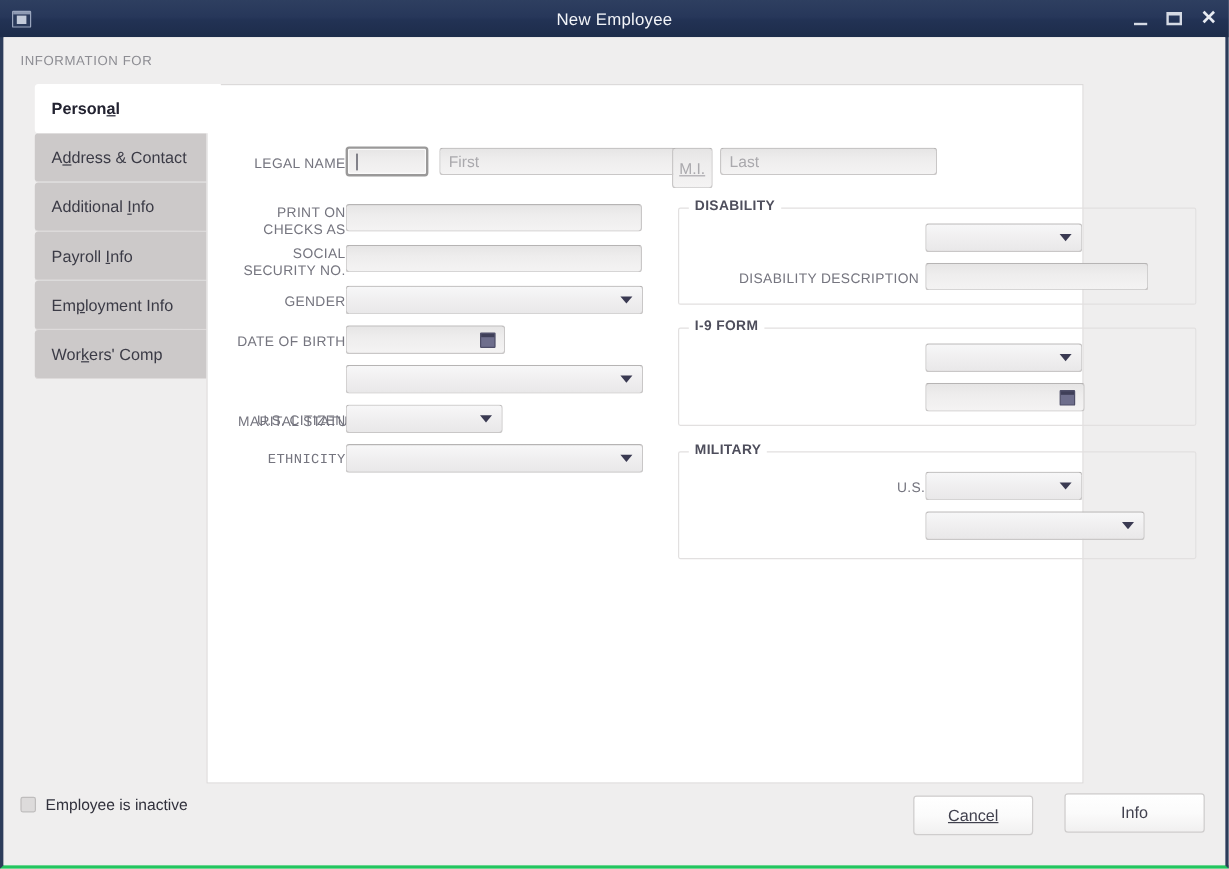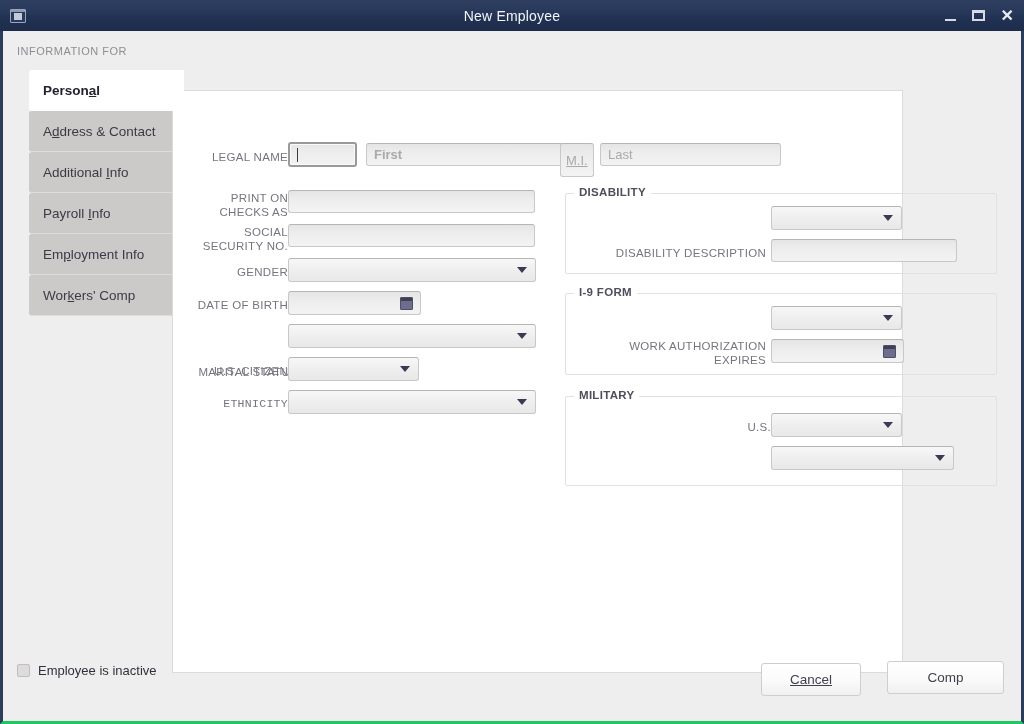--- a/index.html
+++ b/index.html
@@ -133,21 +133,20 @@
   .tab u { text-decoration: underline; }
 
   
   .content {
     position: absolute;
     left: 169px; top: 39px;
     width: 731px;
     height: 583px;
     background: #ffffff;
     border: 1px solid #dcdada;
-    margin-top: 20px;
   }
 
   
   .lbl {
     position: absolute;
     font-size: 11.5px;
     color: #75757f;
     letter-spacing: 0.3px;
     text-align: right;
     line-height: 14px;
@@ -303,21 +302,21 @@
     </div>
 
     <div class="content">
 
       <div class="lbl" style="left:25px; top:59px; width:90px;">LEGAL NAME</div>
 
       <div class="fld focus" style="left:115px; top:51px; width:69px; height:25px;">
         <span class="caret"></span>
       </div>
 
-      <div class="fld" style="left:193px; top:52px; width:197px; height:23px;font-weight:bold;">
+      <div class="fld" style="left:193px; top:52px; width:197px; height:23px;">
         <span>First</span>
       </div>
 
       <div class="fld" style="left:387px; top:52px; width:34px; height:23px; padding:16px 5px;text-decoration:underline;">
         <span>M.I.</span>
       </div>
 
       <div class="fld" style="left:427px; top:52px; width:181px; height:23px;">
         <span>Last</span>
       </div>
@@ -362,21 +361,20 @@
         <div class="lbl" style="left:20px; top:52px; width:180px;">DISABILITY DESCRIPTION</div>
         <div class="fld" style="left:205px; top:45px; width:186px; height:23px;"></div>
       </div>
 
       <div class="group" style="left:392px; top:202px; width:432px; height:82px;">
         <div class="group-title">I-9 FORM</div>
         <div class="lbl" style="left:130px; top:19px; width:135px;">ON FILE</div>
         <div class="fld sel" style="left:205px; top:12px; width:131px; height:24px;">
           <span class="arrow"></span>
         </div>
-        <div class="lbl" style="left:30px; top:45px; width:170px;">WORK AUTHORIZATION<br>EXPIRES</div>
         <div class="fld" style="left:205px; top:45px; width:133px; height:24px;">
           <span class="calicon"></span>
         </div>
       </div>
 
       <div class="group" style="left:392px; top:305px; width:432px; height:90px;">
         <div class="group-title">MILITARY</div>
         <div class="lbl" style="left:115px; top:23px; width:150px;">U.S. VETERAN</div>
         <div class="fld sel" style="left:205px; top:16px; width:131px; height:24px;">
           <span class="arrow"></span>
@@ -389,17 +387,17 @@
 
     </div>
 
     <div class="footer">
       <div class="chk-row">
         <span class="chkbox"></span>
         <span class="chk-label">Employee is inactive</span>
       </div>
 
       <div class="btn btn-default" style="left:758px; top:14px; width:100px;text-decoration:underline;">Cancel</div>
-      <div class="btn btn-default" style="left:884px; top:12px; width:117px;">Comp</div>
+      <div class="btn btn-default" style="left:884px; top:12px; width:117px;">Info</div>
     </div>
 
   </div>
 </div>
 
 </body></html>

